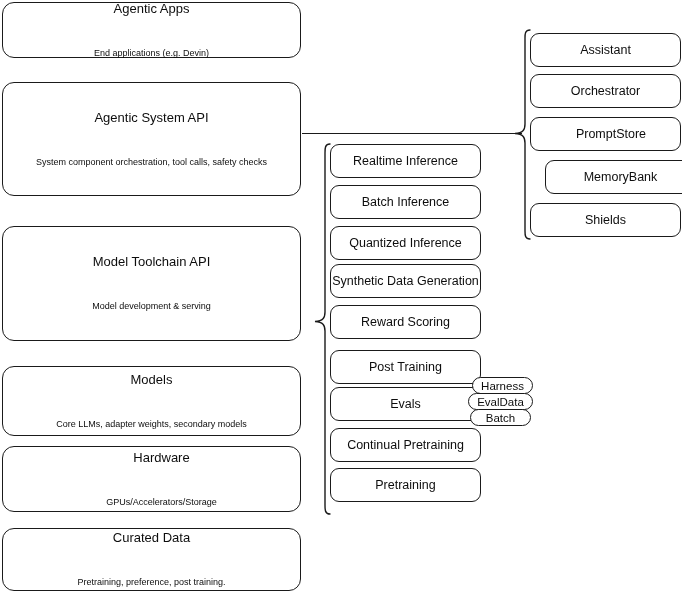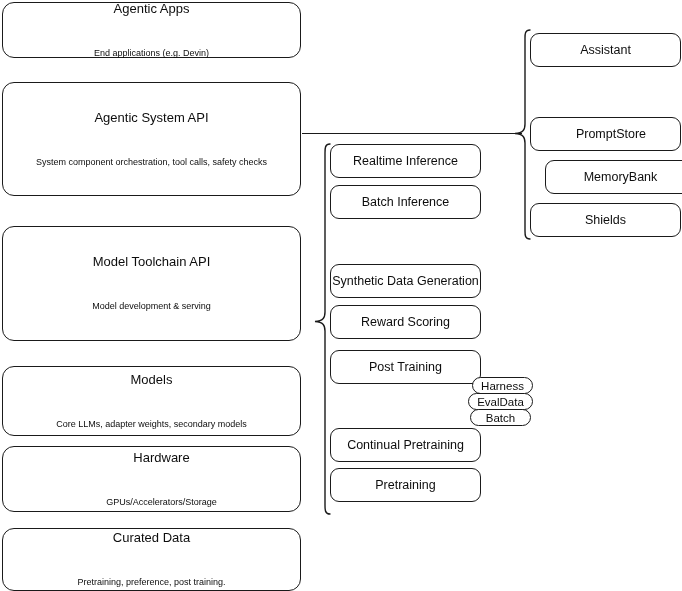--- a/index.html
+++ b/index.html
@@ -143,45 +143,54 @@
 
   <div class="brace" style="left:312px;top:142px;">
     <svg width="20" height="376" viewBox="0 0 20 376">
       <path d="M18 2 C13 2 13 6 13 11 L13 170 C13 176 11 179 3 179.5 C11 180 13 183 13 189 L13 363 C13 368 13 372 18 372" fill="none" stroke="#1a1a1a" stroke-width="1.4" stroke-linecap="round"></path>
     </svg>
   </div>
 
   <div class="cap-box right-box" style="top:33px;">
       <span>Assistant</span>
     </div>
+  <div class="cap-box right-box" style="top:74px;">
+      <span>Orchestrator</span>
+    </div>
   <div class="cap-box right-box" style="top:117px;padding-left:11px;">
       <span>PromptStore</span>
     </div>
   <div class="cap-box right-box" style="top:160px;margin-left:15px;">
       <span>MemoryBank</span>
     </div>
   <div class="cap-box right-box" style="top:203px;">
       <span>Shields</span>
     </div>
 
   <div class="cap-box mid-box" style="top:144px;">
       <span>Realtime Inference</span>
     </div>
   <div class="cap-box mid-box" style="top:185px;">
       <span>Batch Inference</span>
     </div>
+  <div class="cap-box mid-box" style="top:226px;">
+      <span>Quantized Inference</span>
+    </div>
   <div class="cap-box mid-box" style="top:264px;">
       <span>Synthetic Data Generation</span>
     </div>
   <div class="cap-box mid-box" style="top:305px;">
       <span>Reward Scoring</span>
     </div>
   <div class="cap-box mid-box" style="top:350px;">
       <span>Post Training</span>
     </div>
+  <div class="cap-box mid-box" style="top:387px;">
+      <span>Evals</span>
+    </div>
   <div class="cap-box mid-box" style="top:428px;">
       <span>Continual Pretraining</span>
     </div>
   <div class="cap-box mid-box" style="top:468px;">
       <span>Pretraining</span>
     </div>
 
   <div class="pill" style="left:472px;top:377px;width:61px;">
       <span>Harness</span>
     </div>

